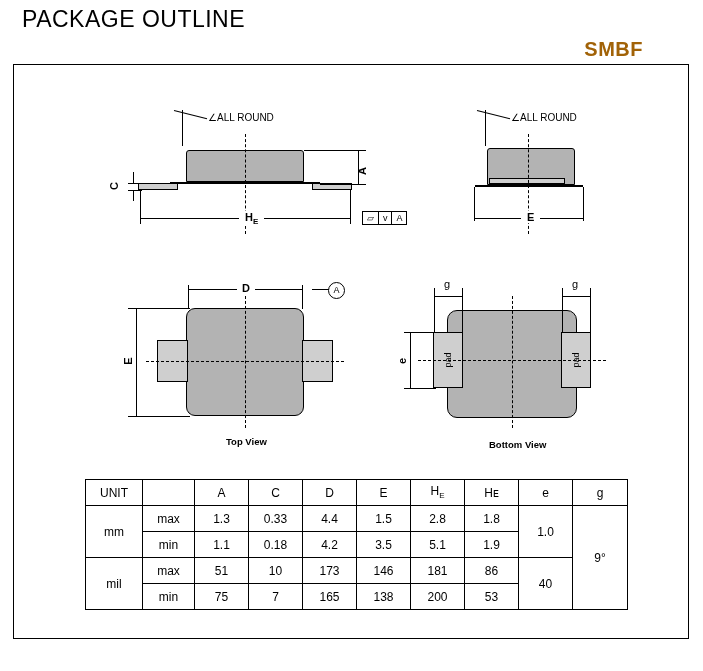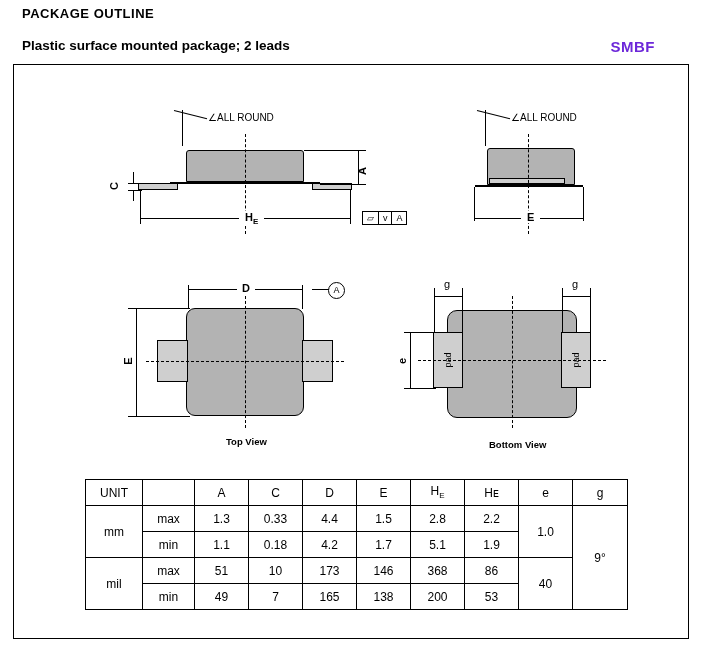--- a/index.html
+++ b/index.html
@@ -18,38 +18,38 @@
   #page {
     position: absolute;
     left: 0; top: 0;
     width: 703px;
     height: 671px;
   }
   .title {
     position: absolute;
     left: 22px;
     top: 6px;
-    font-size: 13px;
-    font-weight: bold;
+    font-size: 23px;
+    font-weight: normal;
     letter-spacing: 0.5px;
   }
   .subtitle {
     position: absolute;
     left: 22px;
     top: 38px;
     font-size: 13.5px;
     font-weight: bold;
   }
   .partname {
     position: absolute;
-    right: 48px;
+    right: 60px;
     top: 38px;
-    font-size: 15px;
+    font-size: 20px;
     font-weight: bold;
-    color: #6d28d9;
+    color: #a16207;
     letter-spacing: 0.5px;
   }
   .frame {
     position: absolute;
     left: 13px;
     top: 64px;
     width: 676px;
     height: 575px;
     border: 1px solid #000;
     box-sizing: border-box;
@@ -130,21 +130,20 @@
   .c-val { width: 53px; }
   .c-ang { width: 54px; }
   sub { font-size: 8px; }
 </style>
 </head>
 <body>
 
 <div id="page">
 
   <div class="title">PACKAGE  OUTLINE</div>
-  <div class="subtitle">Plastic surface mounted package; 2 leads</div>
   <div class="partname">SMBF</div>
 
   <div class="frame"></div>
 
   <div>
 
     <div class="line" style="left:174px; top:110px; width:34px; height:1px; transform:rotate(14deg); transform-origin:left center;"></div>
     <div class="line vline" style="left:182px; top:110px; height:36px;"></div>
     <div class="lbl" style="left:208px; top:112px; font-size:10px;">
       <span>∠</span><span>ALL ROUND</span>
@@ -269,50 +268,50 @@
     </tr>
 
     <tr>
       <td rowspan="2">mm</td>
       <td>max</td>
       <td>1.3</td>
       <td>0.33</td>
       <td>4.4</td>
       <td>1.5</td>
       <td>2.8</td>
-      <td>2.2</td>
+      <td>1.8</td>
       <td rowspan="2">1.0</td>
       <td rowspan="4">9°</td>
     </tr>
 
     <tr>
       <td>min</td>
       <td>1.1</td>
       <td>0.18</td>
       <td>4.2</td>
-      <td>1.7</td>
+      <td>3.5</td>
       <td>5.1</td>
       <td>1.9</td>
     </tr>
 
     <tr>
       <td rowspan="2">mil</td>
       <td>max</td>
       <td>51</td>
       <td>10</td>
       <td>173</td>
       <td>146</td>
-      <td>368</td>
+      <td>181</td>
       <td>86</td>
       <td rowspan="2">40</td>
     </tr>
 
     <tr>
       <td>min</td>
-      <td>49</td>
+      <td>75</td>
       <td>7</td>
       <td>165</td>
       <td>138</td>
       <td>200</td>
       <td>53</td>
     </tr>
   </tbody>
     </table>
 
 </div>

